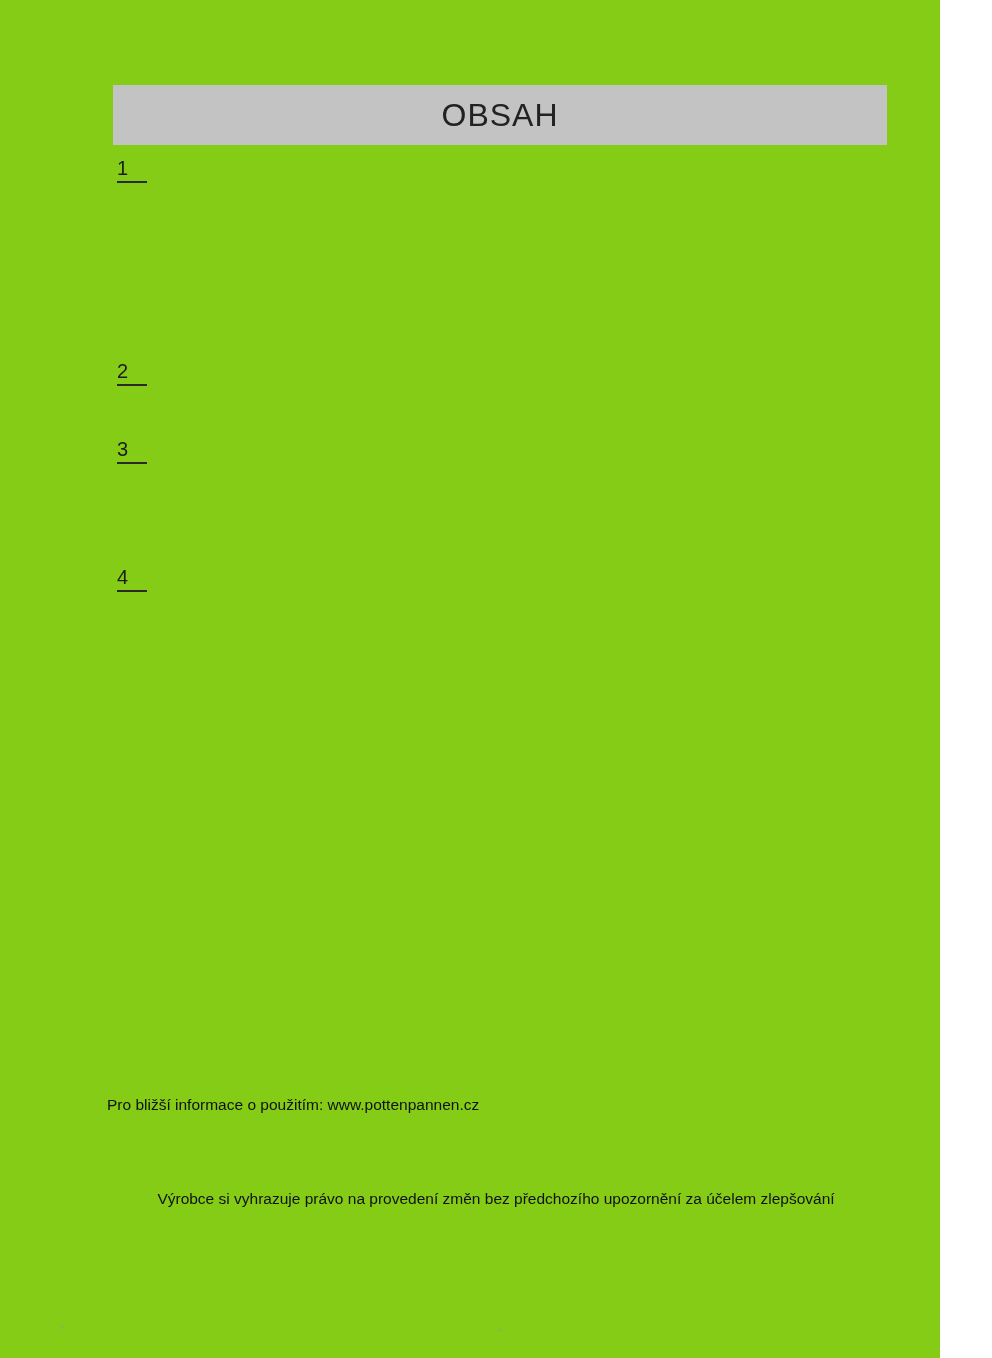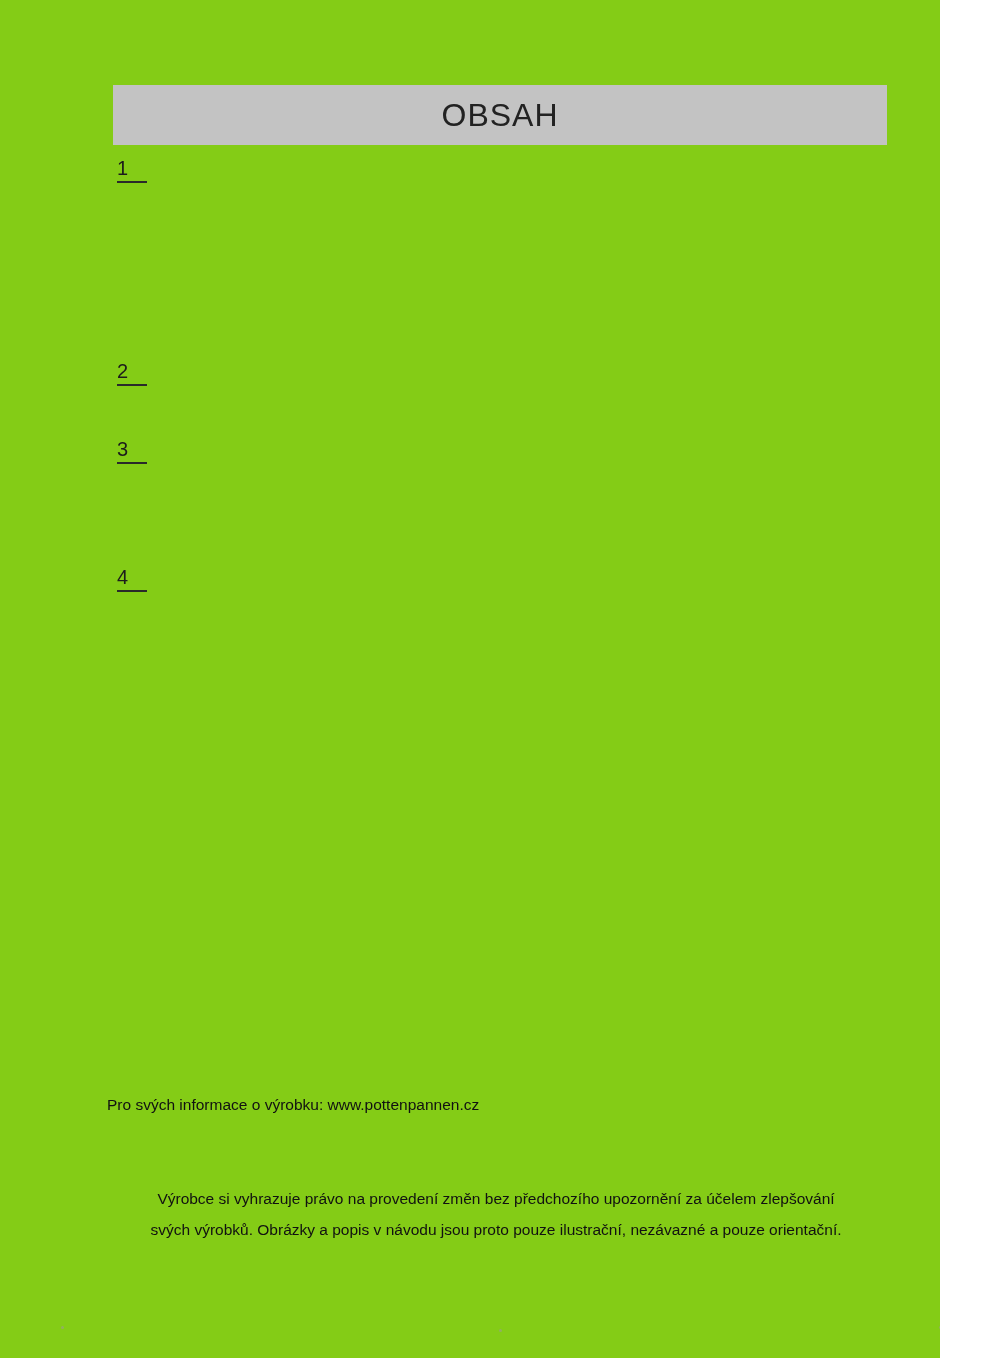--- a/index.html
+++ b/index.html
@@ -223,25 +223,24 @@
         <span class="page">15</span>
       </div>
       <div class="row l2">
         <span class="num">4.6</span>
         <span class="label">Čištění doplňkového držáku pečiva a ohřívače housek</span>
         <span class="page">15</span>
       </div>
     </div>
 
   <div class="footer-a">
-    <p><span>Pro svých informace o výrobku: </span><span class="website-link">www.pottenpannen.cz</span></p>
+    <p><span>Pro bližší informace o použitím: </span><span class="website-link">www.pottenpannen.cz</span></p>
   </div>
 
   <div class="footer-b">
     <p>Výrobce si vyhrazuje právo na provedení změn bez předchozího upozornění za účelem zlepšování</p>
-    <p>svých výrobků. Obrázky a popis v návodu jsou proto pouze ilustrační, nezávazné a pouze orientační.</p>
   </div>
 
   <div class="dot dot-left"></div>
   <div class="dot dot-center"></div>
   <div class="dot dot-right"></div>
 
 </div>
 
 </body></html>

